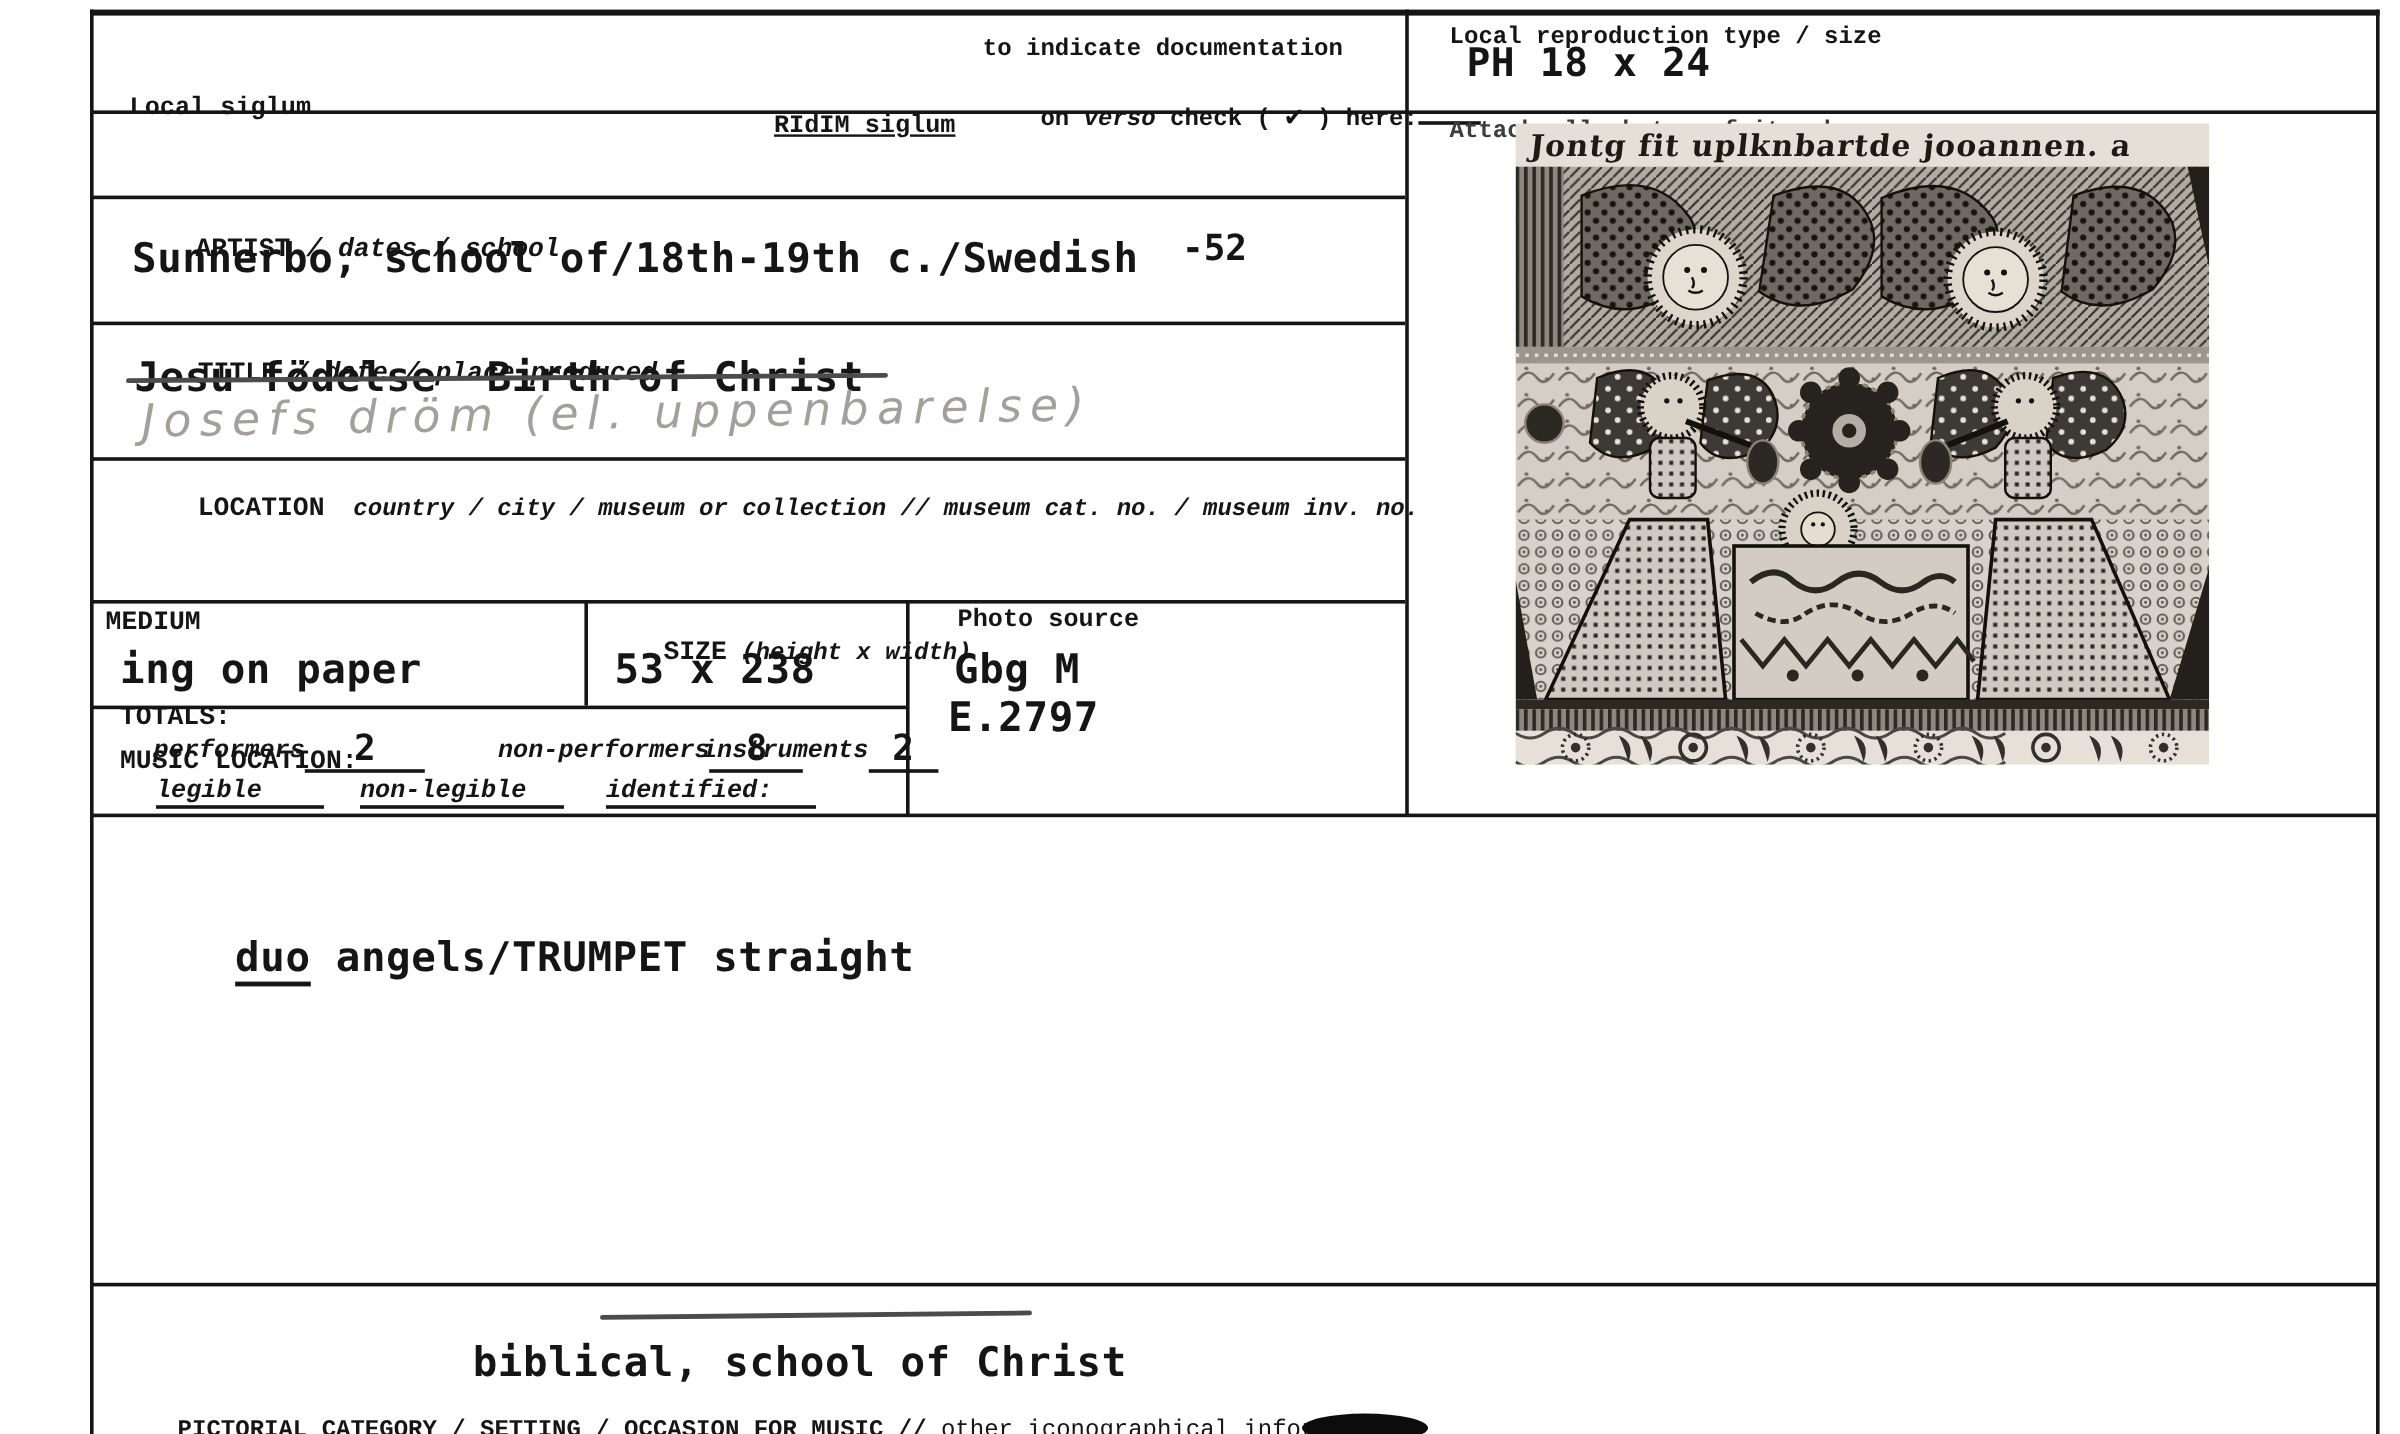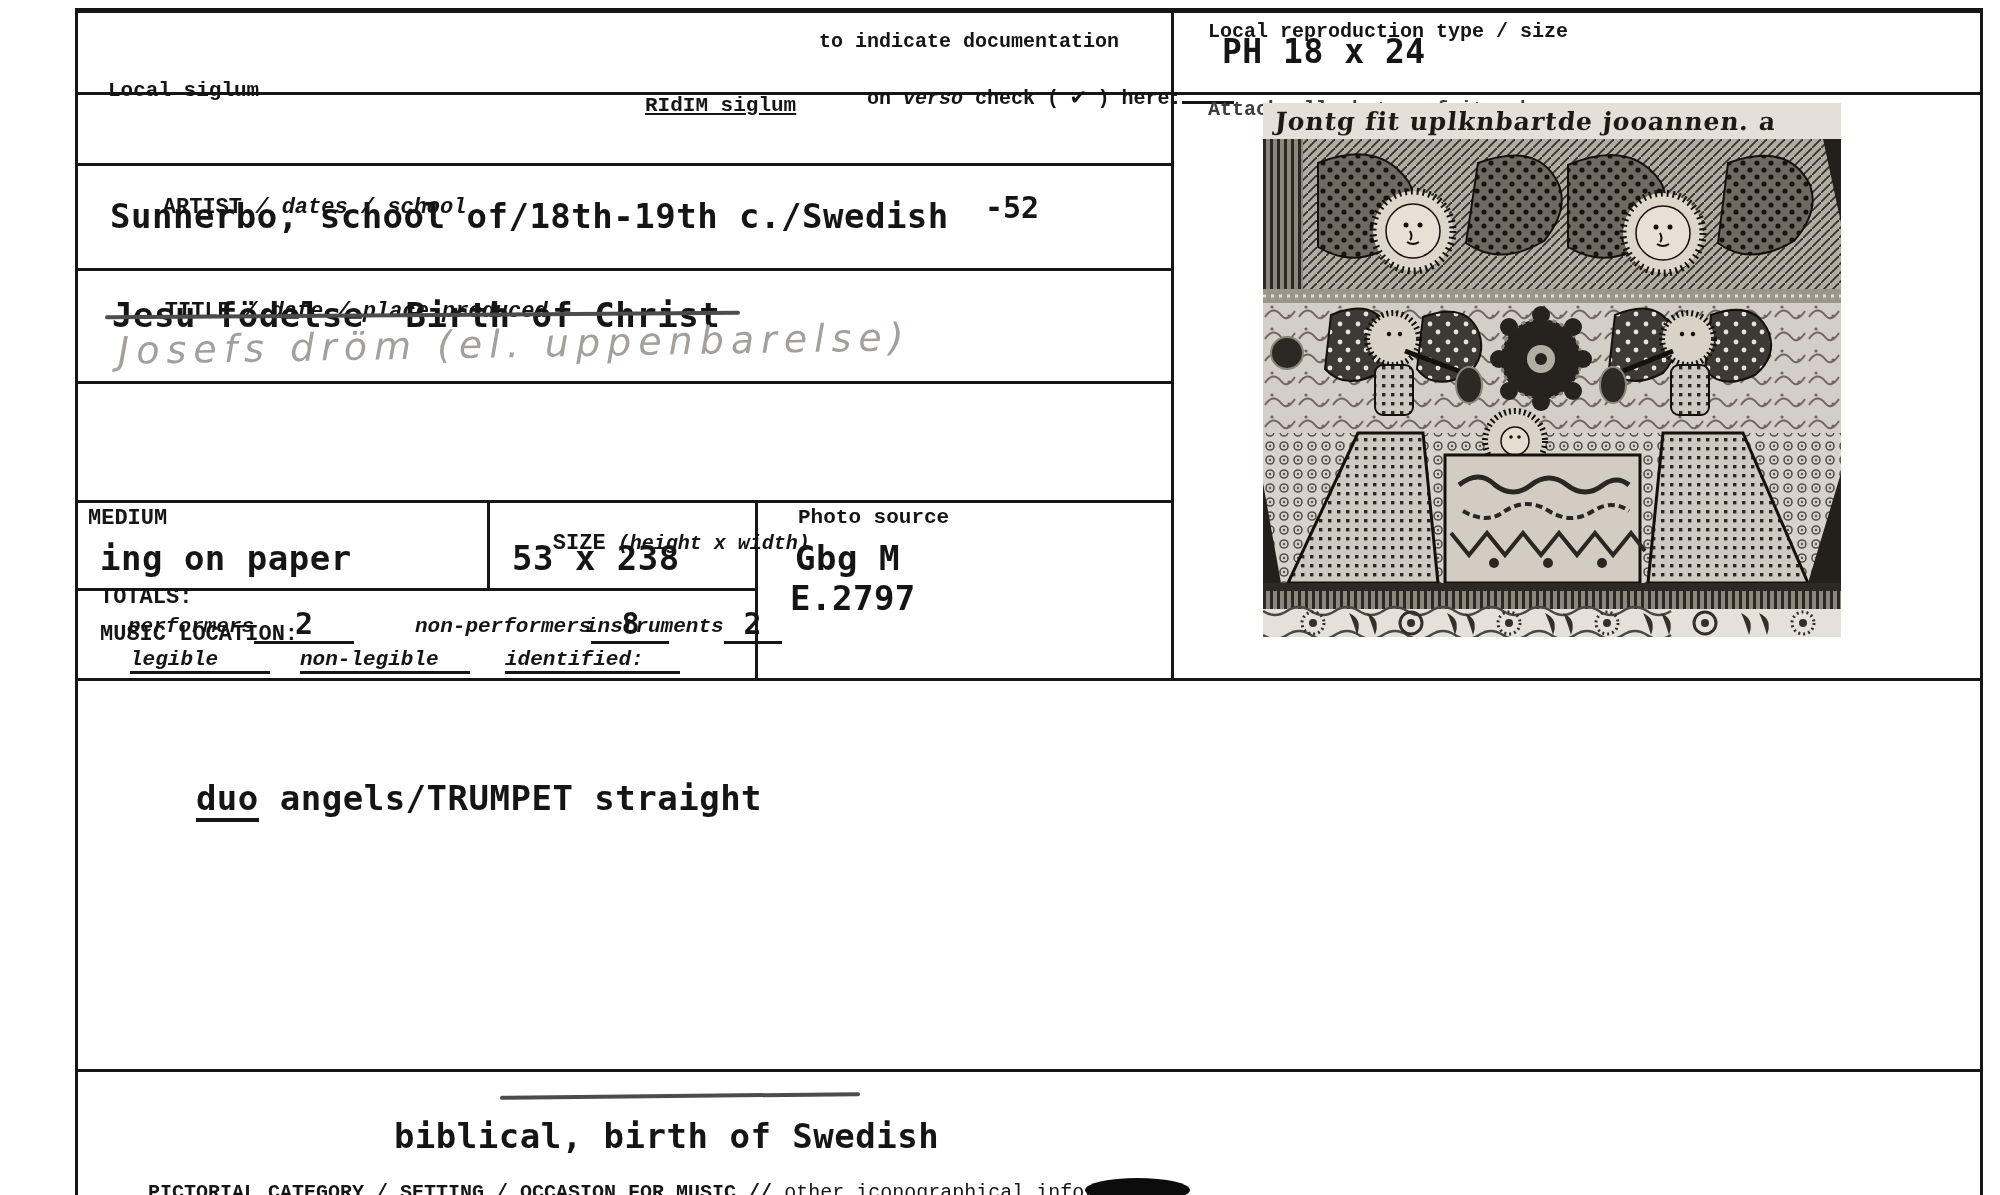--- a/index.html
+++ b/index.html
@@ -63,20 +63,23 @@
   <div class="abs typed" style="left:110px;top:196px;"><span>Sunnerbo, school of/18th-19th c./Swedish</span></div>
   <div class="abs typed-sm" style="left:985px;top:190px;"><span>-52</span></div>
 
   <div class="abs label" style="left:112px;top:274px;">
     <span>TITLE</span><span class="it"> / date / place produced</span>
   </div>
   <div class="abs typed" style="left:112px;top:295px;"><span>Jesu födelse  Birth of Christ</span></div>
   <div class="strike" style="left:105px;top:313px;width:635px;transform:rotate(-0.4deg);"></div>
   <div class="abs pencil" style="left:118px;top:322px;"><span>Josefs dröm (el. uppenbarelse)</span></div>
 
+  <div class="abs label" style="left:112px;top:386px;">
+    <span>LOCATION</span><span class="it label-sm">  country / city / museum or collection // museum cat. no. / museum inv. no.</span>
+  </div>
 
   <div class="abs label" style="left:88px;top:506px;"><span>MEDIUM</span></div>
   <div class="abs typed" style="left:100px;top:538px;"><span>ing on paper</span></div>
 
   <div class="abs label" style="left:500px;top:506px;">
     <span>SIZE</span><span class="it label-sm"> (height x width)</span>
   </div>
   <div class="abs typed" style="left:512px;top:538px;"><span>53 x 238</span></div>
 
   <div class="abs label" style="left:798px;top:506px;font-size:21px;"><span>Photo source</span></div>
@@ -101,21 +104,21 @@
   <div class="abs label" style="left:100px;top:622px;"><span>MUSIC LOCATION:</span></div>
   <div class="abs it label-sm uline" style="left:130px;top:648px;width:140px;font-size:21px;"><span>legible</span></div>
   <div class="abs it label-sm uline" style="left:300px;top:648px;width:170px;font-size:21px;"><span>non-legible</span></div>
   <div class="abs it label-sm uline" style="left:505px;top:648px;width:175px;font-size:21px;"><span>identified:</span></div>
 
   <div class="abs typed" style="left:112px;top:738px;">
     <span class="uline" style="border-bottom-width:4px;">duo</span><span> angels/TRUMPET straight</span>
   </div>
 
   <div class="abs typed" style="left:310px;top:1076px;">
-    <span>biblical, </span><span>birth of Swedish</span>
+    <span>biblical, </span><span>school of Christ</span>
   </div>
   <div class="strike" style="left:500px;top:1094px;width:360px;transform:rotate(-0.6deg);"></div>
   <div class="abs" style="left:100px;top:1158px;font-size:20px;white-space:pre;">
     <span class="label-sm">PICTORIAL CATEGORY / SETTING / OCCASION FOR MUSIC // </span><span style="font-family:'Liberation Mono',monospace;">other iconographical information</span>
   </div>
 
   <div class="smudge" style="left:1085px;top:1178px;width:105px;height:24px;"></div>
 
   <div class="abs" style="left:1263px;top:103px;width:578px;height:534px;">
     <svg width="578" height="534" viewBox="0 0 578 534" xmlns="http://www.w3.org/2000/svg">

